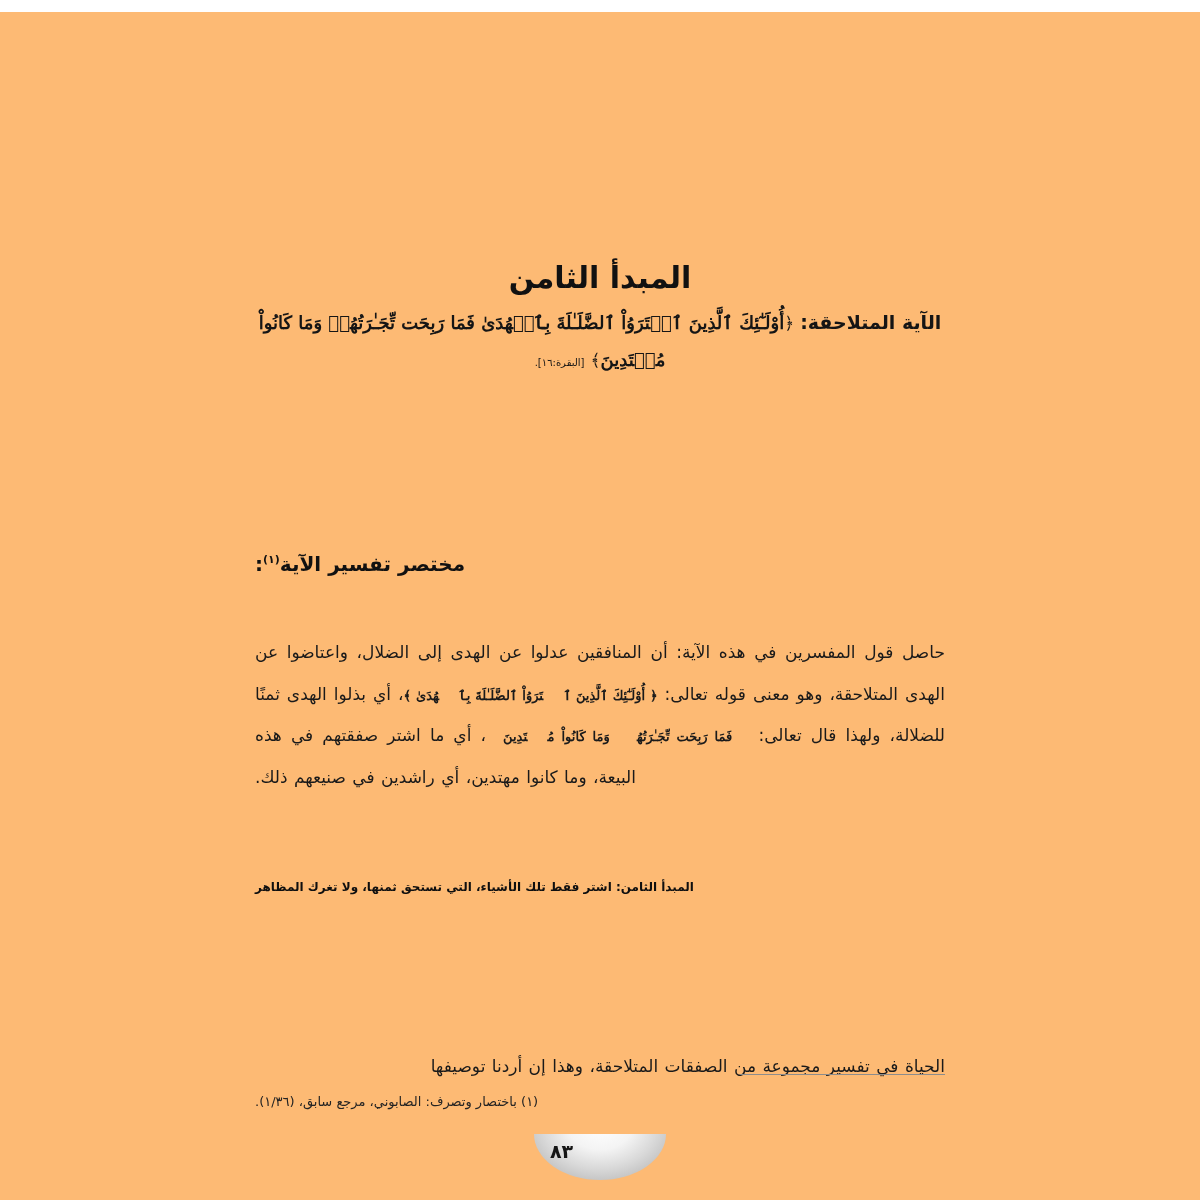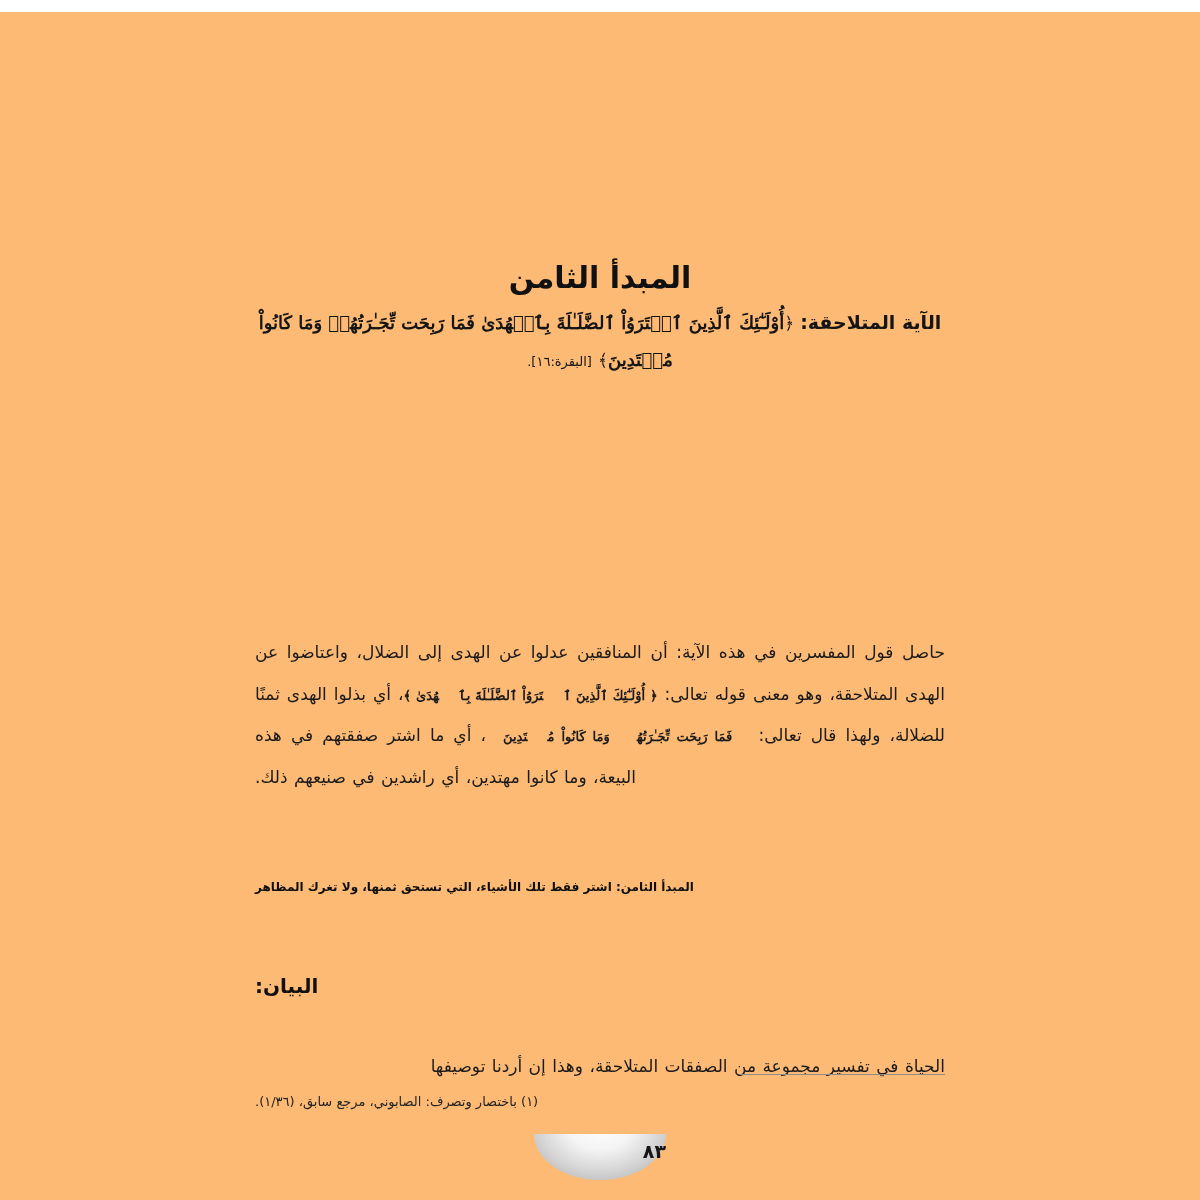--- a/index.html
+++ b/index.html
@@ -63,21 +63,21 @@
   .verse-text {
     font-family: "DejaVu Serif", "Liberation Serif", serif;
     font-size: 18px;
     font-weight: bold;
     letter-spacing: -0.3px;
   }
   .verse-bracket {
     font-size: 17px;
   }
   .verse-source {
-    font-size: 13px;
+    font-size: 10px;
     font-weight: normal;
   }
 
   
   .section-heading {
     position: absolute;
     right: 0;
     width: 690px;
     text-align: left;
     font-size: 20px;
@@ -162,23 +162,23 @@
     position: absolute;
     inset: 0;
     background: radial-gradient(ellipse 70% 120% at 50% -15%,
                 #ffffff 0%, #f4f4f4 35%, #d9d9d9 62%, #bfbfbf 85%, #ababab 100%);
     border-radius: 0 0 66px 66px / 0 0 46px 46px;
     clip-path: ellipse(66px 46px at 50% 0%);
   }
   .page-number {
     position: absolute;
     top: 6px;
-    left: 0;
+    left: 16px;
     width: 100%;
-    text-align: right;
+    text-align: left;
     font-size: 19px;
     font-weight: bold;
     color: #151515;
     letter-spacing: 1px;
   }
 </style>
 </head>
 <body>
 
 <div class="page">
@@ -187,30 +187,32 @@
 
     <h1 class="chapter-title">المبدأ الثامن</h1>
 
     <div class="verse-block">
       <span class="verse-label">الآية المتلاحقة:</span>
       <span class="verse-bracket">﴿</span><span class="verse-text">أُوْلَـٰٓئِكَ ٱلَّذِينَ ٱشۡتَرَوُاْ ٱلضَّلَـٰلَةَ بِٱلۡهُدَىٰ فَمَا رَبِحَت</span>
       <span class="verse-text">تِّجَـٰرَتُهُمۡ وَمَا كَانُواْ مُهۡتَدِينَ</span><span class="verse-bracket">﴾</span>
       <span class="verse-source">[البقرة:١٦].</span>
     </div>
 
+    <div class="section-heading" id="tafsir-heading">
+      <span>مختصر تفسير الآية</span><span class="sup-note">(١)</span><span>:</span>
+    </div>
 
     <p class="body-paragraph" id="tafsir-paragraph">
       <span>حاصل قول المفسرين في هذه الآية: أن المنافقين عدلوا عن الهدى إلى الضلال، واعتاضوا عن الهدى المتلاحقة، وهو معنى قوله تعالى:</span>
       <span class="inline-quran">﴿ أُوْلَـٰٓئِكَ ٱلَّذِينَ ٱشۡتَرَوُاْ ٱلضَّلَـٰلَةَ بِٱلۡهُدَىٰ ﴾</span><span>، أي بذلوا الهدى ثمنًا للضلالة، ولهذا قال تعالى:</span>
       <span class="inline-quran">﴿ فَمَا رَبِحَت تِّجَـٰرَتُهُمۡ وَمَا كَانُواْ مُهۡتَدِينَ ﴾</span><span>، أي ما اشتر صفقتهم في هذه البيعة، وما كانوا مهتدين، أي راشدين في صنيعهم ذلك.</span>
     </p>
 
     <p class="principle-statement">المبدأ الثامن: اشتر فقط تلك الأشياء، التي تستحق ثمنها، ولا تغرك المظاهر</p>
 
-    <div class="section-heading" id="bayan-heading">البيان:</div>
 
     <p class="body-paragraph" id="bayan-paragraph">الحياة في تفسير مجموعة من الصفقات المتلاحقة، وهذا إن أردنا توصيفها</p>
 
     <div class="footnote-rule"></div>
     <div class="footnote">(١) باختصار وتصرف: الصابوني، مرجع سابق، (١/٣٦).</div>
 
   </div>
 
   <div class="page-number-ornament">
     <div class="ornament-fan"></div>

